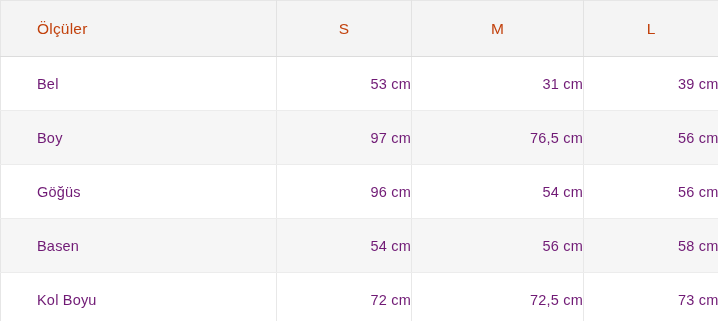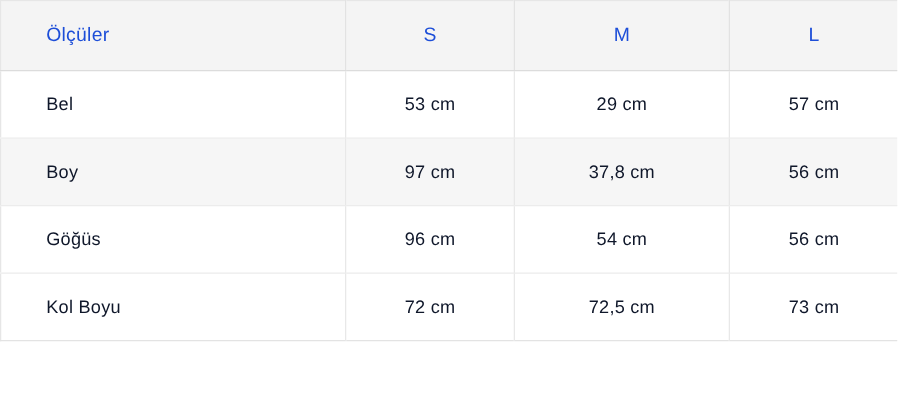--- a/index.html
+++ b/index.html
@@ -34,21 +34,21 @@
 
   
   col.c-label { width: 276px; }
   col.c-s     { width: 135px; }
   col.c-m     { width: 172px; }
   col.c-l     { width: 135px; }
 
   thead th {
     height: 55px;
     background: #f4f4f4;
-    color: #1d4ed8;
+    color: #c2410c;
     font-weight: 400;
     font-size: 15.5px;
     letter-spacing: 0.2px;
     border-bottom: 1px solid #dcdcdc;
     border-right: 1px solid #e2e2e2;
     padding: 0;
     vertical-align: middle;
   }
   thead th.th-label {
     text-align: left;
@@ -58,34 +58,34 @@
     text-align: center;
   }
   thead th:last-child {
     border-right: none;
   }
 
   tbody td {
     height: 53px;
     font-size: 14.5px;
     font-weight: 400;
-    color: #0f172a;
+    color: #701a75;
     letter-spacing: 0.2px;
     border-bottom: 1px solid #ececec;
     border-right: 1px solid #e8e8e8;
     padding: 0;
     vertical-align: middle;
     background: #ffffff;
   }
   tbody td.td-label {
     text-align: left;
     padding-left: 36px;
   }
   tbody td.td-value {
-    text-align: center;
+    text-align: right;
   }
   tbody td:last-child {
     border-right: none;
   }
   tbody tr:last-child td {
     border-bottom: none;
   }
   tbody tr.alt td {
     background: #f6f6f6;
   }
@@ -106,34 +106,40 @@
         <th class="th-label">Ölçüler</th>
         <th class="th-size">S</th>
         <th class="th-size">M</th>
         <th class="th-size">L</th>
       </tr>
     </thead>
     <tbody>
       <tr>
         <td class="td-label">Bel</td>
         <td class="td-value">53 cm</td>
-        <td class="td-value">29 cm</td>
-        <td class="td-value">57 cm</td>
+        <td class="td-value">31 cm</td>
+        <td class="td-value">39 cm</td>
       </tr>
       <tr class="alt">
         <td class="td-label">Boy</td>
         <td class="td-value">97 cm</td>
-        <td class="td-value">37,8 cm</td>
+        <td class="td-value">76,5 cm</td>
         <td class="td-value">56 cm</td>
       </tr>
       <tr>
         <td class="td-label">Göğüs</td>
         <td class="td-value">96 cm</td>
         <td class="td-value">54 cm</td>
         <td class="td-value">56 cm</td>
+      </tr>
+      <tr class="alt">
+        <td class="td-label">Basen</td>
+        <td class="td-value">54 cm</td>
+        <td class="td-value">56 cm</td>
+        <td class="td-value">58 cm</td>
       </tr>
       <tr>
         <td class="td-label">Kol Boyu</td>
         <td class="td-value">72 cm</td>
         <td class="td-value">72,5 cm</td>
         <td class="td-value">73 cm</td>
       </tr>
     </tbody>
   </table>
 </div>

